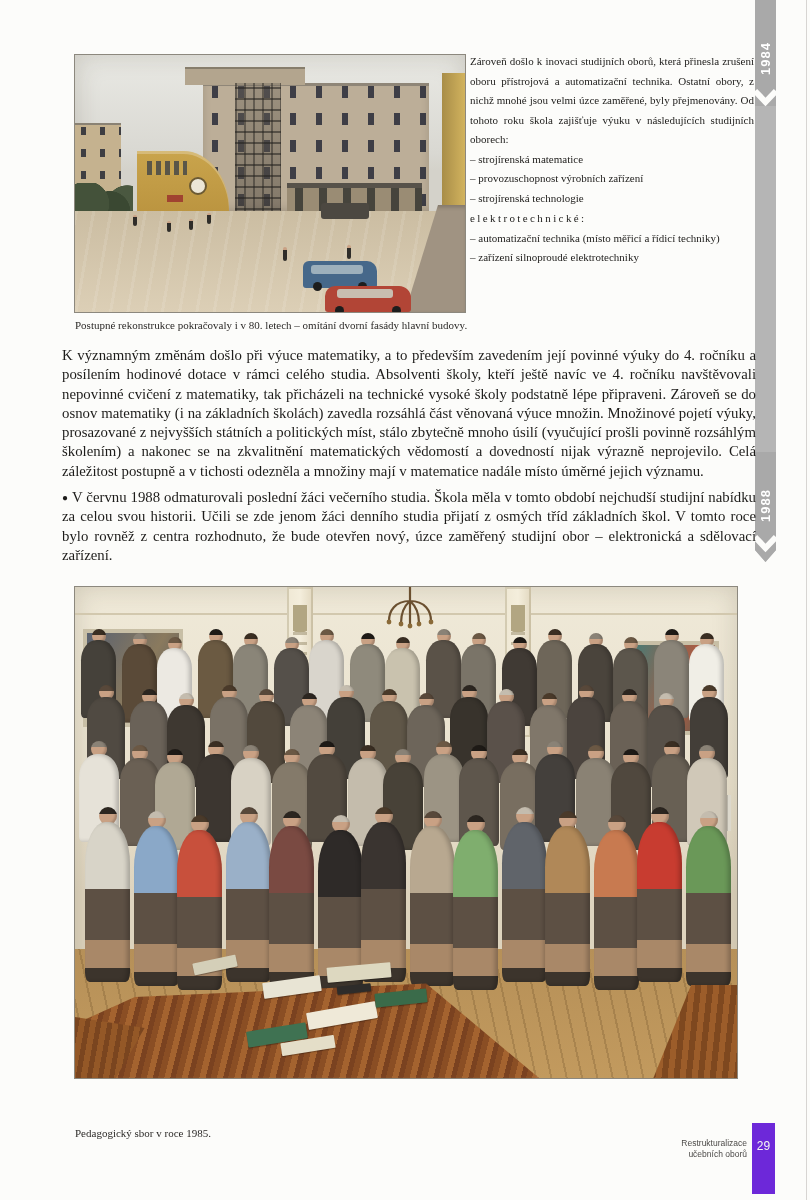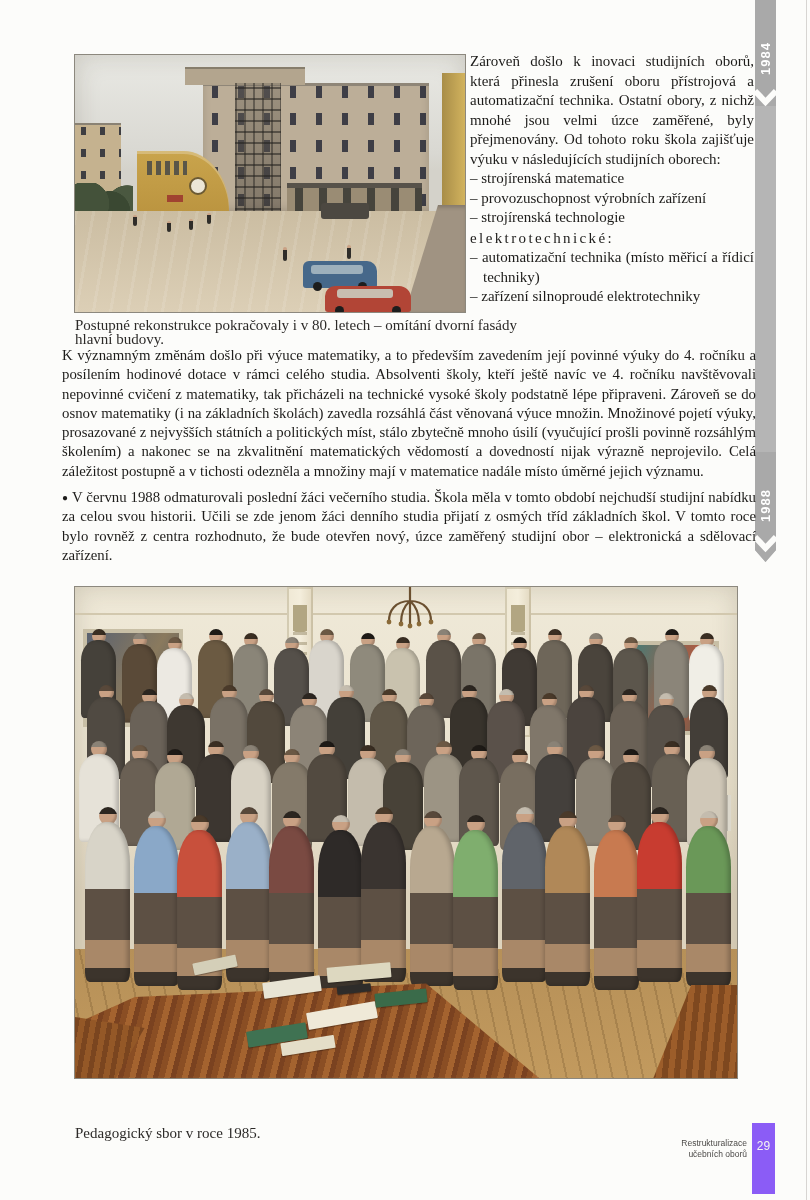--- a/index.html
+++ b/index.html
@@ -7,36 +7,36 @@
         font-family:"Liberation Serif", serif;color:#1d1c1a;}
   .page-edge{position:absolute;right:3px;top:0;width:1px;height:100%;background:#d7d5d2;}
 
   
   .rail{position:absolute;left:755px;top:0;}
   .year-label{position:absolute;left:755px;width:21px;text-align:center;color:#ffffff;
       font-family:"Liberation Sans", sans-serif;font-weight:bold;font-size:13px;letter-spacing:1px;
       writing-mode:vertical-rl;transform:rotate(180deg);height:58px;line-height:21px;}
 
   
-  .right-col{position:absolute;left:470px;top:52px;width:284px;font-size:15px;line-height:19.5px;text-align:justify;}
+  .right-col{position:absolute;left:470px;top:52px;width:284px;font-size:11px;line-height:19.5px;text-align:justify;}
   .right-col p{margin:0;}
   .group-title{letter-spacing:2.4px;margin-top:1px;}
   .obor-list{list-style:none;margin:0;padding:0;}
   .obor-list li{padding-left:13px;text-indent:-13px;}
-  .caption{position:absolute;font-size:15px;color:#2c2a28;line-height:14px;}
+  .caption{position:absolute;font-size:11px;color:#2c2a28;line-height:14px;}
   .body-text{position:absolute;left:62px;top:346px;width:694px;font-size:14.8px;line-height:19.3px;text-align:justify;}
   .body-text p{margin:0;}
   .body-text .p2{margin-top:7px;}
   .bullet{font-size:10px;vertical-align:1px;}
 
   
   .footer-label{position:absolute;right:63px;top:1138px;text-align:right;
       font-family:"Liberation Sans", sans-serif;font-size:8.5px;line-height:11px;color:#4c4a48;}
   .footer-label span{display:block;}
-  .page-num-box{position:absolute;left:752px;top:1123px;width:23px;height:71px;background:#8b5cf6;
+  .page-num-box{position:absolute;left:752px;top:1123px;width:23px;height:71px;background:#6d28d9;
       font-family:"Liberation Sans", sans-serif;}
   .page-num{display:block;text-align:center;margin-top:16px;font-size:12px;color:#f4f4f2;}
 
   
   .photo{position:absolute;overflow:hidden;box-shadow:0 0 0 1px #8c887e, inset 0 0 26px rgba(60,50,30,.18);}
   .photo *{position:absolute;}
 
   
   .photo-top{left:75px;top:55px;width:390px;height:257px;background:linear-gradient(#e9e9e4 0%,#d9d8d2 38%,#d4d2ca 45%);}
   .bld-left{left:0;top:68px;width:46px;height:106px;background:#c5b28f;

